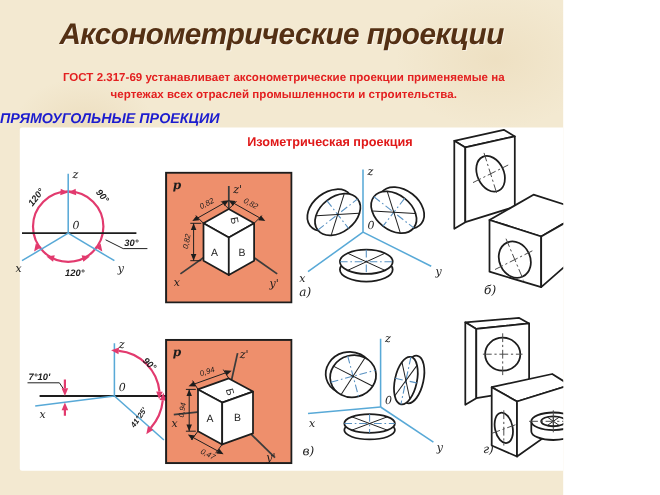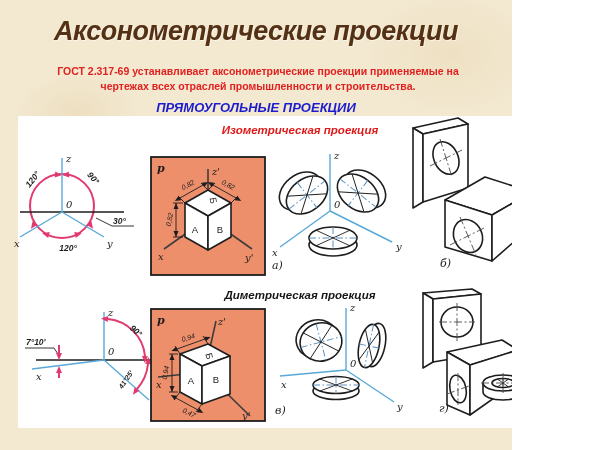--- a/index.html
+++ b/index.html
@@ -10,26 +10,26 @@
       radial-gradient(ellipse 90px 60px at 15% 25%, rgba(223,198,152,.30), transparent 70%),
       radial-gradient(ellipse 120px 80px at 75% 55%, rgba(255,255,255,.45), transparent 70%),
       radial-gradient(ellipse 100px 70px at 45% 80%, rgba(224,201,156,.28), transparent 70%),
       radial-gradient(ellipse 130px 90px at 88% 12%, rgba(226,203,160,.30), transparent 70%),
       radial-gradient(ellipse 80px 50px at 30% 55%, rgba(255,255,255,.4), transparent 70%);}
   .title{position:absolute;top:16px;left:0;right:0;text-align:center;
     font-size:27px;font-weight:bold;font-style:italic;color:#543014;
     letter-spacing:-.5px;text-shadow:1px 1px 0 rgba(255,255,255,.55);}
   .intro{position:absolute;top:64px;left:34px;right:30px;text-align:center;
     font-size:10.5px;font-weight:bold;color:#e32020;line-height:1.4;}
-  .section{position:absolute;top:100px;left:0;right:0;text-align:center;
+  .section{position:absolute;top:100px;left:0;right:0;
     font-size:13px;font-weight:bold;font-style:italic;color:#1c1cce;}
   .panel{position:absolute;left:18px;top:116px;width:548px;height:312px;
     background:#fff;border-radius:2px;}
   .rowcap{position:absolute;left:150px;width:300px;text-align:center;
-    font-size:11.5px;font-weight:bold;font-style:italic;}
+    font-size:11.5px;font-weight:bold;}
   .cap-iso{top:124px;color:#e01818;}
   .cap-dim{top:289px;color:#161616;}
   .fig{position:absolute;}
   .letcap{position:absolute;font-family:"DejaVu Serif",serif;font-style:italic;
     font-size:11px;color:#222;}
   svg text{fill:#1d1d1d;}
   .ax{font-family:"DejaVu Serif",serif;font-style:italic;font-size:10px;}
   .ang{font-family:"Liberation Sans",sans-serif;font-style:italic;font-size:8.5px;font-weight:bold;}
   .dim{font-family:"Liberation Sans",sans-serif;font-style:italic;font-size:7px;}
   .face{font-family:"Liberation Sans",sans-serif;font-size:9.5px;}
@@ -49,21 +49,20 @@
 
 <div class="stage">
 
   <div class="title">Аксонометрические проекции</div>
   <div class="intro">ГОСТ 2.317-69 устанавливает аксонометрические проекции применяемые на чертежах всех отраслей промышленности и строительства.</div>
   <div class="section">ПРЯМОУГОЛЬНЫЕ ПРОЕКЦИИ</div>
 
   <div class="panel"></div>
 
   <div class="rowcap cap-iso">Изометрическая проекция</div>
-  <div class="rowcap cap-dim">Диметрическая проекция</div>
 
   <svg class="fig" style="left:12px;top:146px" width="140" height="132" viewBox="0 0 140 132">
     <circle cx="50" cy="60" r="32" class="pink"></circle>
     <g>
       <path class="pa" d="M0,-3 L7,0 L0,3 Z" transform="translate(43,28.5) rotate(5)"></path>
       <path class="pa" d="M0,-3 L7,0 L0,3 Z" transform="translate(57,28.5) rotate(175)"></path>
       <path class="pa" d="M0,-3 L7,0 L0,3 Z" transform="translate(23,77) rotate(125)"></path>
       <path class="pa" d="M0,-3 L7,0 L0,3 Z" transform="translate(77,77) rotate(55)"></path>
       <path class="pa" d="M0,-3 L7,0 L0,3 Z" transform="translate(37,89) rotate(195)"></path>
       <path class="pa" d="M0,-3 L7,0 L0,3 Z" transform="translate(63,89) rotate(-15)"></path>

